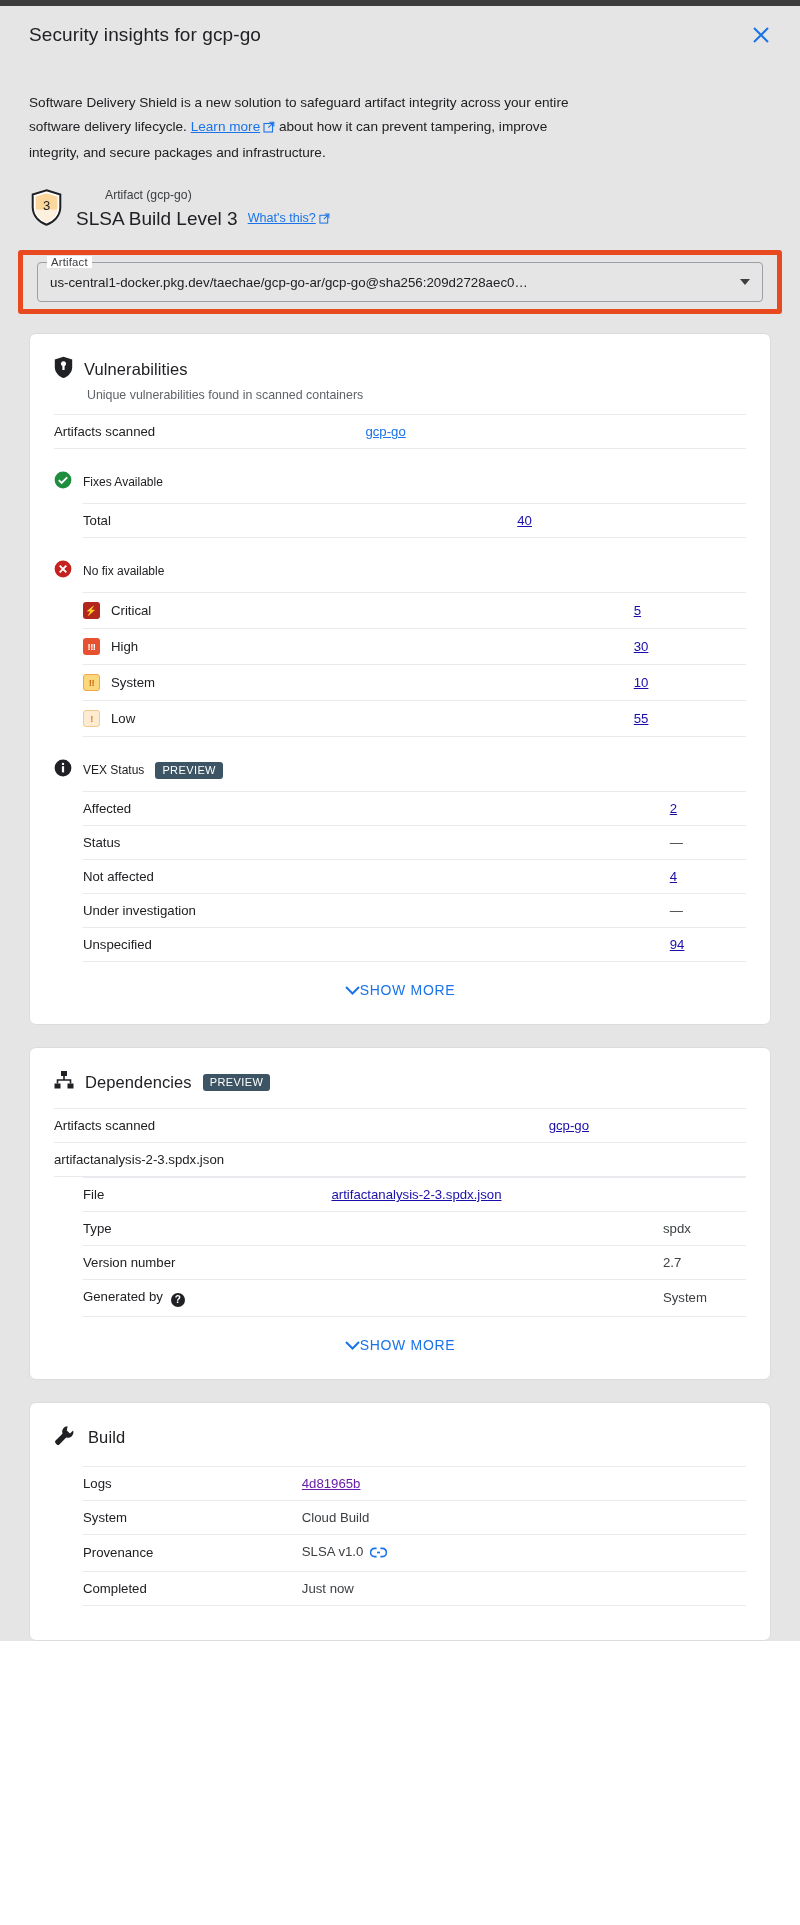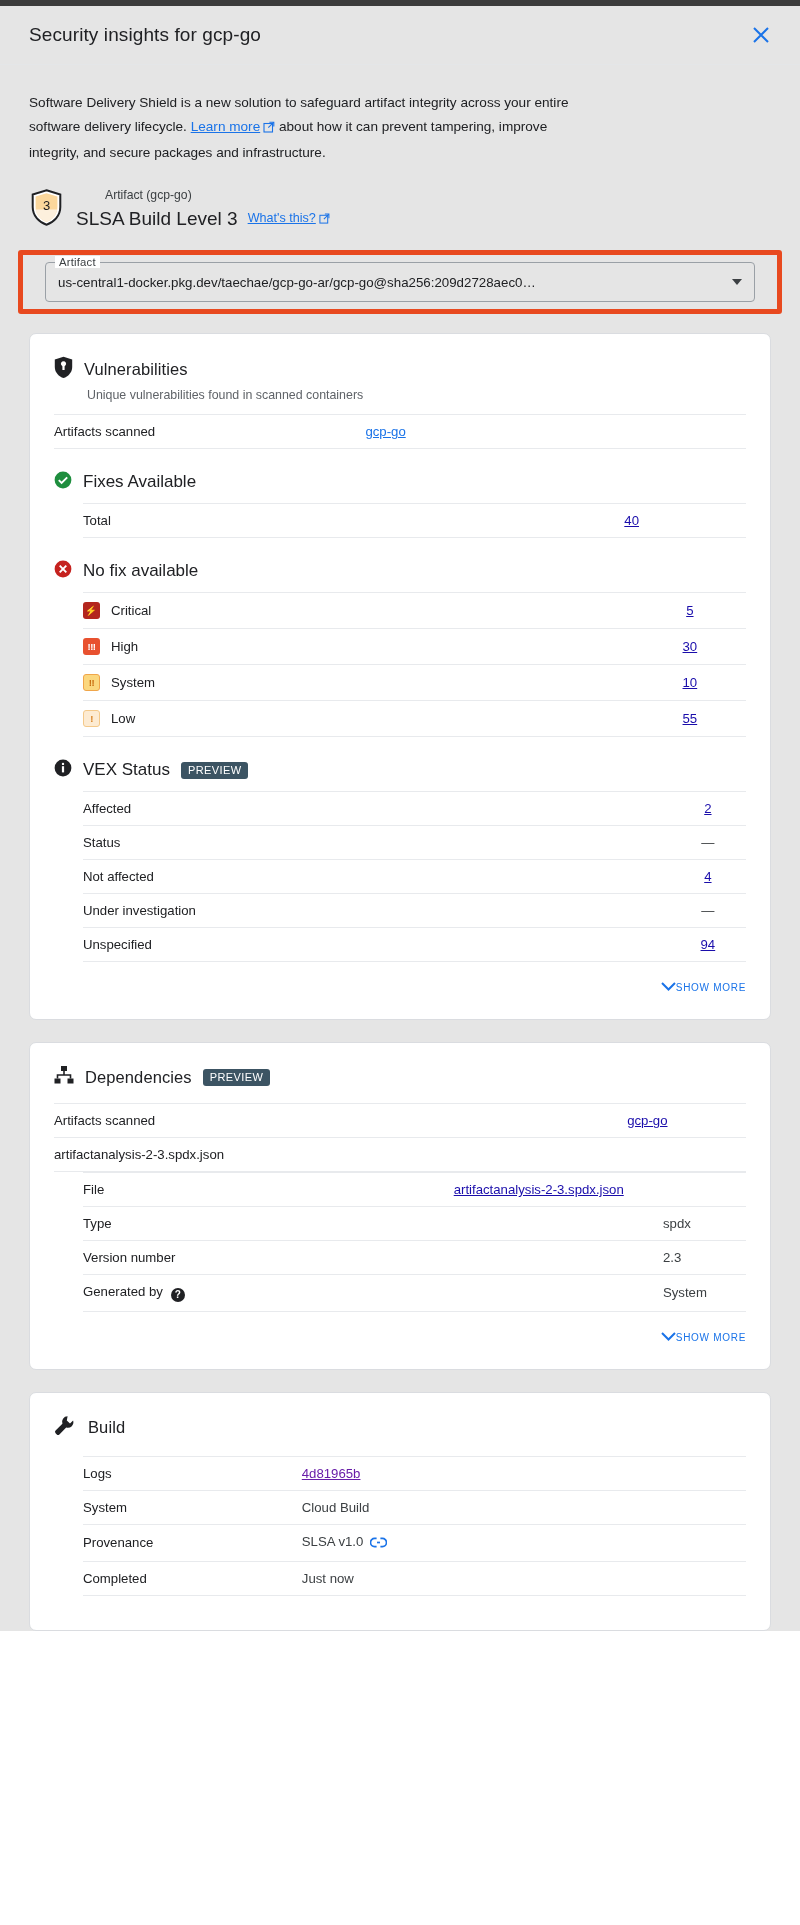--- a/index.html
+++ b/index.html
@@ -86,21 +86,21 @@
   }
   .slsa-main .whats {
     font-size: 12.6px;
   }
 
   
   .artifact-wrap {
     margin: 16px 18px 0 18px;
     border: 5px solid #e8491f;
     border-radius: 3px;
-    padding: 7px 22px;
+    padding: 7px 14px;
   }
   .artifact-field {
     position: relative;
     border: 1px solid #9aa0a6;
     border-radius: 4px;
     height: 40px;
     display: flex;
     align-items: center;
     padding: 0 12px;
     cursor: pointer;
@@ -176,21 +176,21 @@
   }
   .tbl tr { border-top: 1px solid #e8eaed; }
   .tbl tr:last-child { border-bottom: 1px solid #e8eaed; }
   .tbl td {
     padding: 9px 0 9px 0;
     font-size: 13.2px;
     color: #202124;
     vertical-align: middle;
   }
   .tbl td.val {
-    text-align: center;
+    text-align: left;
     color: #3c4043;
   }
   .tbl td.val a { color: #1a0dab; }
   .tbl .lbl-strong { font-weight: 500; }
   .tbl td.mid {
     text-align: left;
   }
   .vlink {
     color: #1a73e8;
     text-decoration: underline;
@@ -204,21 +204,21 @@
   }
   .dash { color: #5f6368; }
 
   .sub-head {
     display: flex;
     align-items: center;
     gap: 11px;
     margin: 22px 0 0 0;
   }
   .sub-head .st {
-    font-size: 17px;
+    font-size: 12px;
     color: #202124;
     font-weight: 500;
   }
 
   .sev-ico {
     width: 17px; height: 17px;
     border-radius: 3px;
     display: inline-flex;
     align-items: center;
     justify-content: center;
@@ -233,25 +233,25 @@
   .sev-critical { background: #b3261e; }
   .sev-high { background: #e8512f; }
   .sev-medium { background: #fbd77e; border: 1px solid #f0a64a; color: #c86c0e; }
   .sev-low { background: #fdebd2; border: 1px solid #f4c98a; color: #d98324; }
 
   .cellflex { display: flex; align-items: center; }
 
   .show-more {
     display: flex;
     align-items: center;
-    justify-content: flex-end;
+    justify-content: center;
     gap: 0;
     margin-top: 20px;
     color: #1a73e8;
-    font-size: 10px;
+    font-size: 14px;
     font-weight: 500;
     letter-spacing: .7px;
     cursor: pointer;
   }
   .chev { display: block; }
 
   .help-ico {
     display: inline-flex;
     width: 14px; height: 14px;
     border-radius: 50%;
@@ -489,21 +489,21 @@
           <tr>
         <td class="lbl-strong">File</td>
         <td class="val"><a class="vlink">artifactanalysis-2-3.spdx.json</a></td>
       </tr>
       <tr>
         <td class="lbl-strong">Type</td>
         <td class="val" style="text-align:left; padding-left:50%;">spdx</td>
       </tr>
       <tr>
         <td class="lbl-strong">Version number</td>
-        <td class="val" style="text-align:left; padding-left:50%;">2.3</td>
+        <td class="val" style="text-align:left; padding-left:50%;">2.7</td>
       </tr>
       <tr>
         <td class="lbl-strong">
           <span>Generated by</span><span class="help-ico">?</span>
         </td>
         <td class="val" style="text-align:left; padding-left:50%;">System</td>
       </tr>
     </tbody>
       </table>
 

